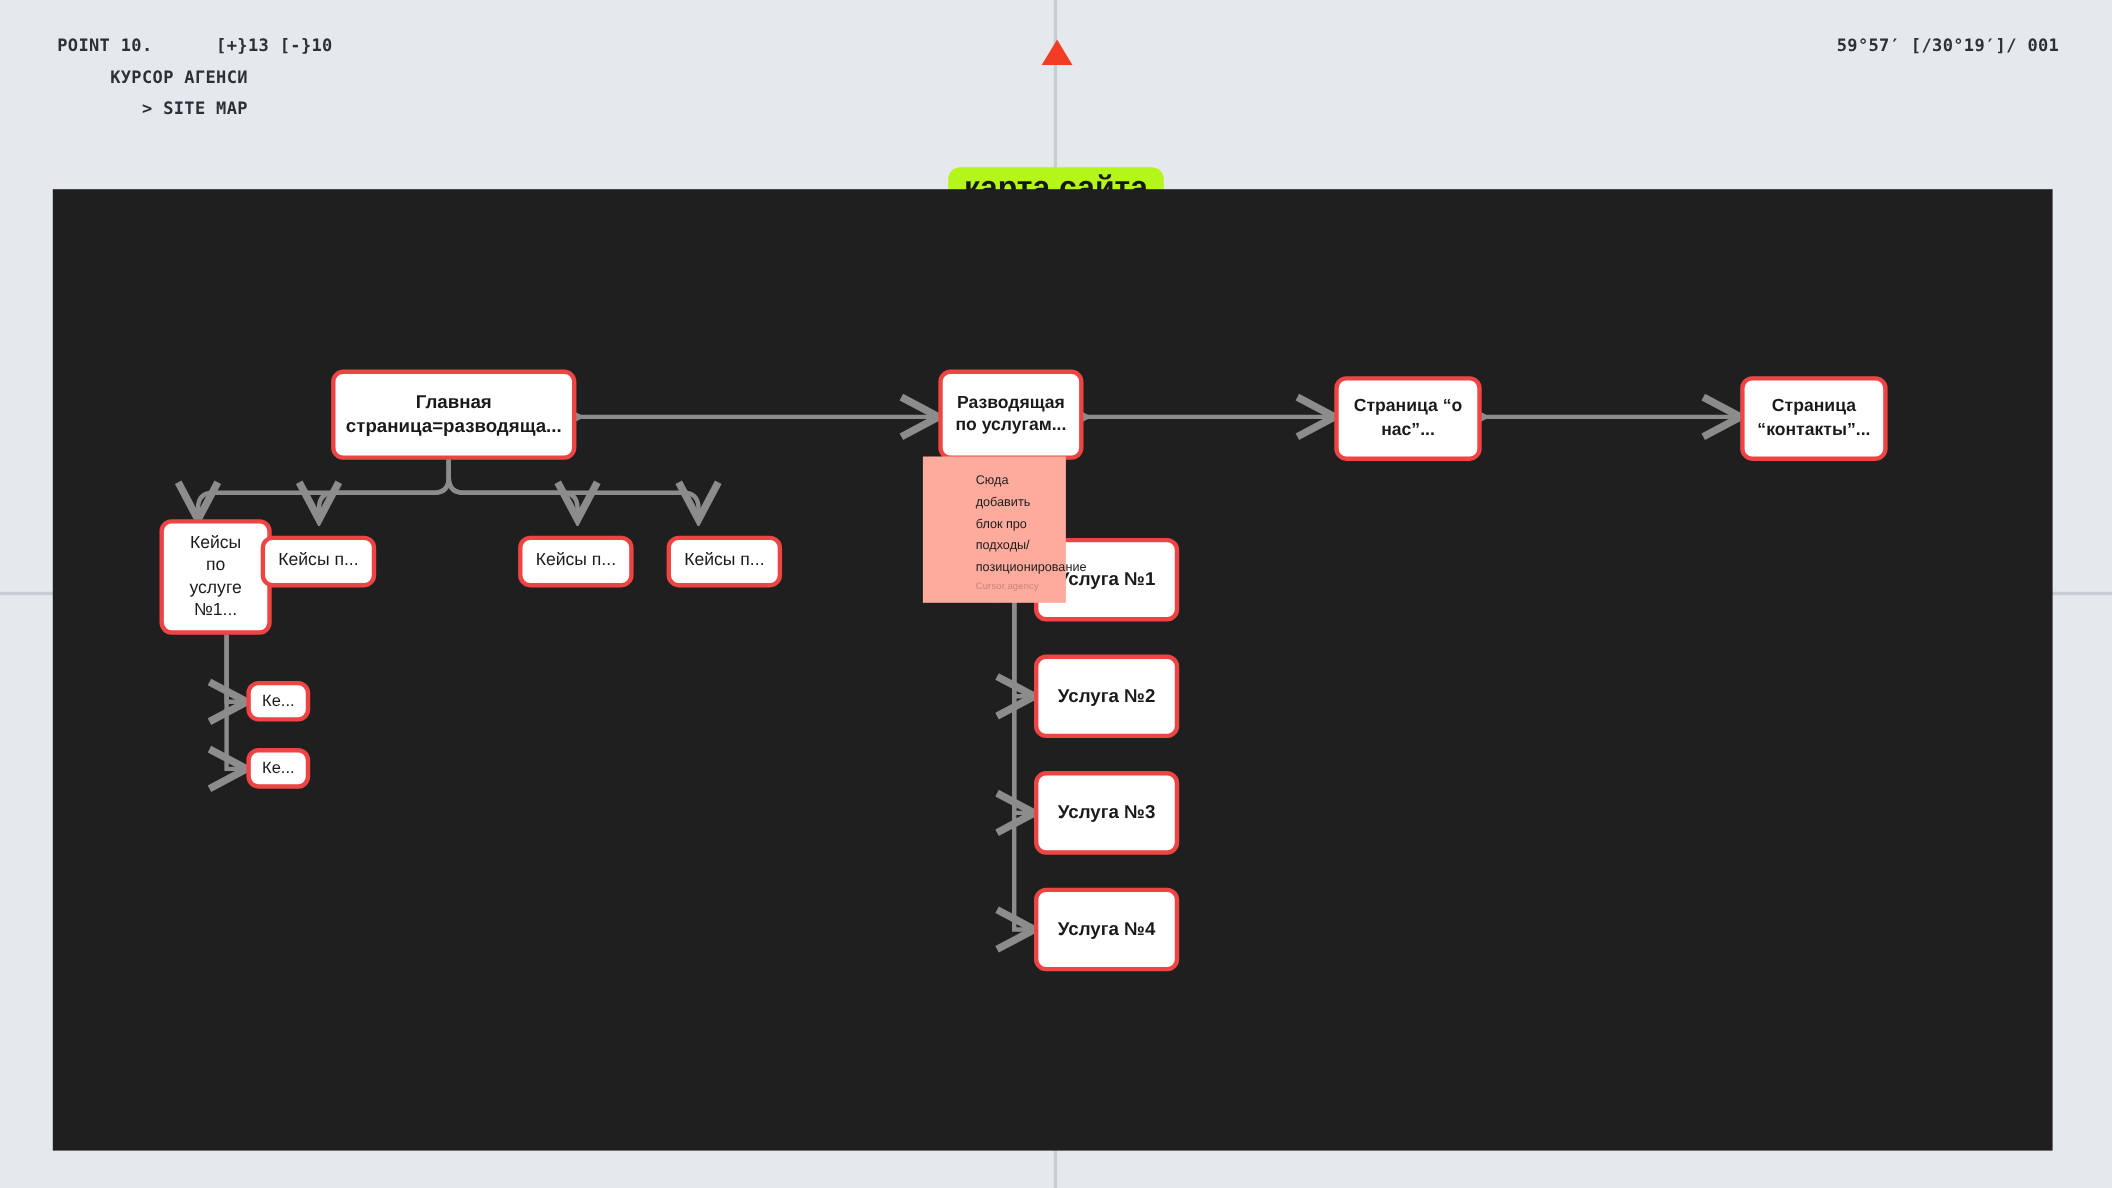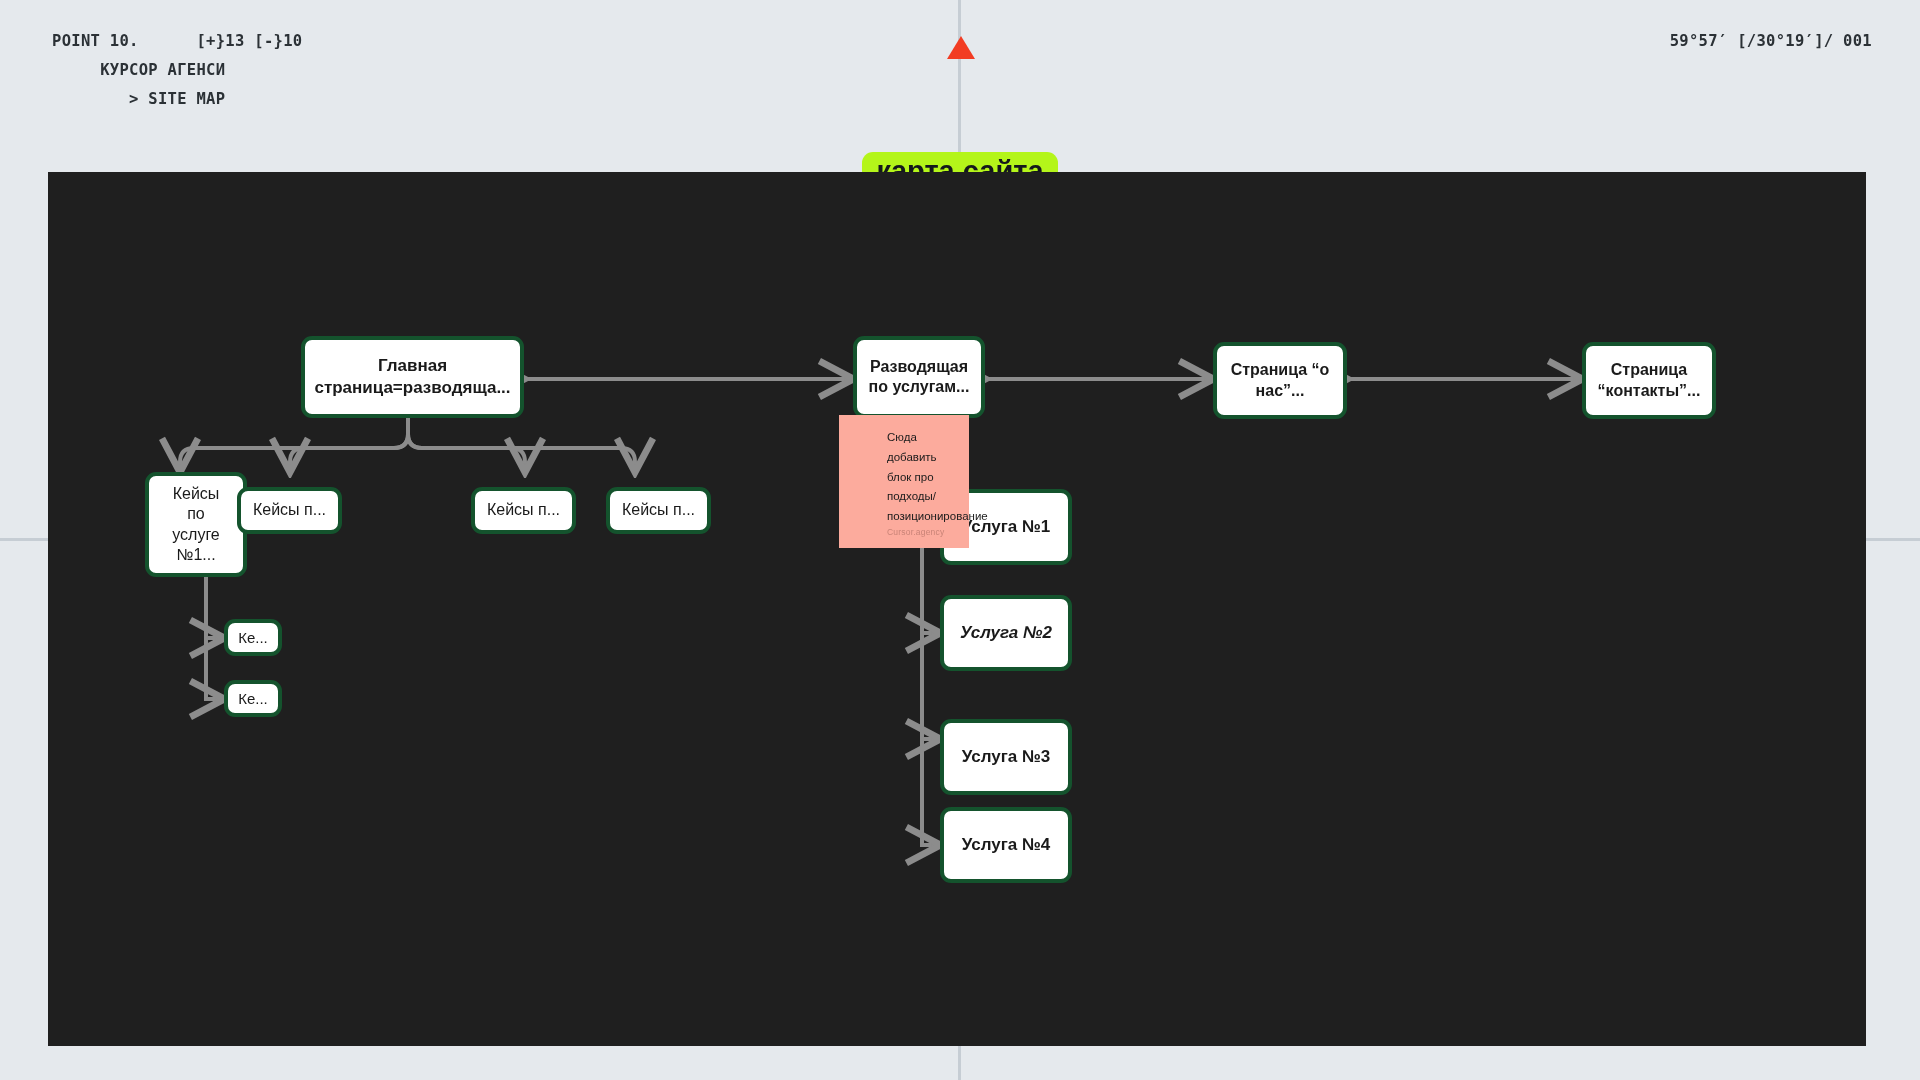--- a/index.html
+++ b/index.html
@@ -64,21 +64,21 @@
     left: 48px; top: 172px;
     width: 1818px; height: 874px;
     background: #1f1f1f;
     overflow: hidden;
   }
 
   
   .node {
     position: absolute;
     background: #ffffff;
-    border: 4px solid #14532d;
+    border: 4px solid #ef4444;
     border-radius: 11px;
     color: #1a1a1a;
     display: flex; align-items: center; justify-content: center;
     text-align: center;
     font-weight: 700;
     padding: 6px 10px;
     line-height: 1.28;
   }
   .node.light { font-weight: 400; }
 
@@ -210,25 +210,25 @@
     </div>
 
     <div class="node light" style="left:176px; top:508px; width:58px; height:37px; font-size:15px;">
       <span>Ке...</span>
     </div>
 
     <div class="node" style="left:892px; top:317px; width:132px; height:76px; font-size:17px;">
       <span>Услуга №1</span>
     </div>
 
-    <div class="node" style="left:892px; top:423px; width:132px; height:76px; font-size:17px;font-style:italic;">
+    <div class="node" style="left:892px; top:423px; width:132px; height:76px; font-size:17px;">
       <span>Услуга №2</span>
     </div>
 
-    <div class="node" style="left:892px; top:547px; width:132px; height:76px; font-size:17px;">
+    <div class="node" style="left:892px; top:529px; width:132px; height:76px; font-size:17px;">
       <span>Услуга №3</span>
     </div>
 
     <div class="node" style="left:892px; top:635px; width:132px; height:76px; font-size:17px;">
       <span>Услуга №4</span>
     </div>
 
     <div class="sticky" style="left:791px; top:243px; width:130px; height:133px;padding-left:48px;">
       <div class="sticky-text">Сюда добавить блок про подходы/ позиционирование</div>
       <div class="sticky-foot">Cursor.agency</div>

